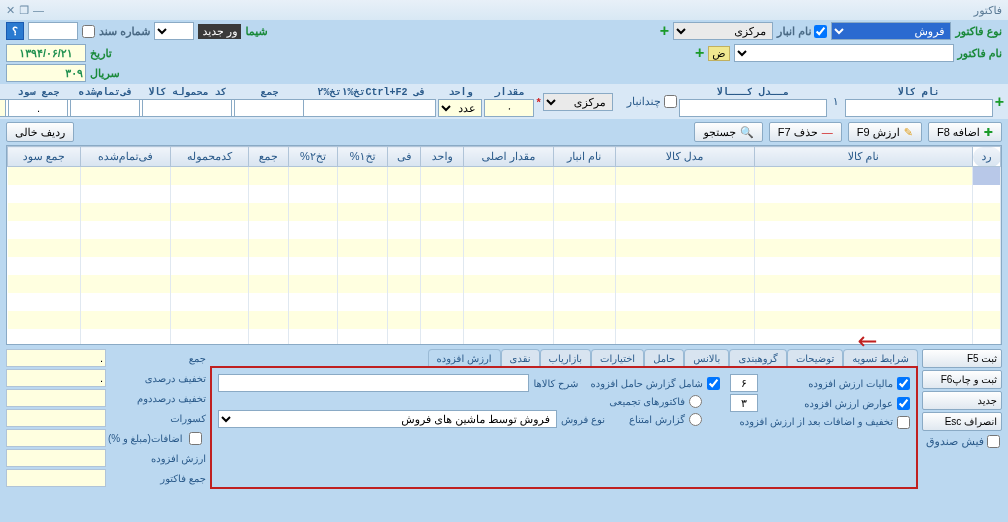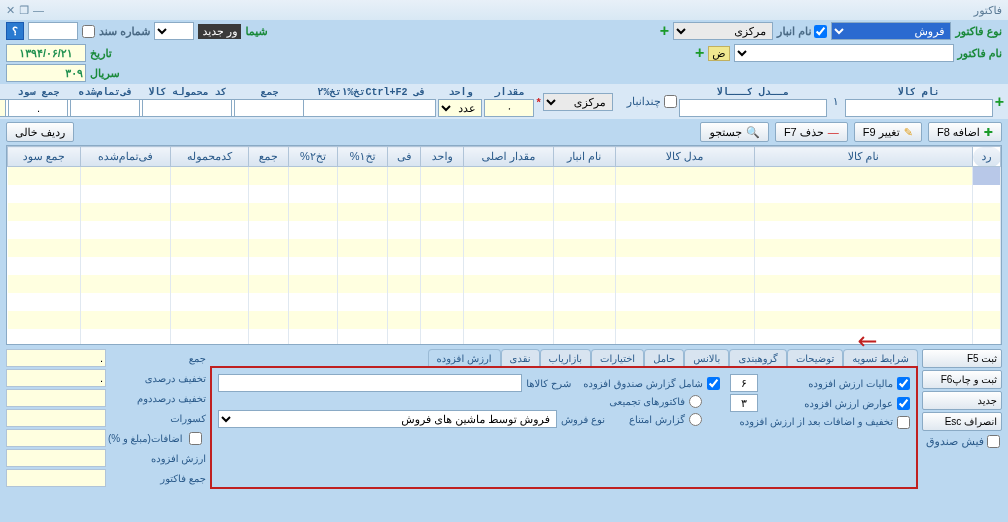--- a/index.html
+++ b/index.html
@@ -145,21 +145,21 @@
   </div>
 </div>
 
 <div class="btnrow">
   <button class="btn">
       <span class="ic" style="color:#1a9a2a">✚</span>
       <span>اضافه  F8</span>
     </button>
   <button class="btn">
       <span class="ic" style="color:#e0a020">✎</span>
-      <span>تغییر  F9</span>
+      <span>ارزش  F9</span>
     </button>
   <button class="btn">
       <span class="ic" style="color:#d02020">—</span>
       <span>حذف  F7</span>
     </button>
   <button class="btn">
       <span class="ic">🔍</span>
       <span>جستجو</span>
     </button>
   <span style="flex:1"></span>
@@ -379,21 +379,21 @@
             <input type="text" style="width: 28px; text-align: center;" value="۳">
           </div>
           <div style="display:flex;align-items:flex-start;gap:4px">
             <input type="checkbox" style="">
             <span style="color:#2a5a8a;font-size:10px">تخفیف و اضافات بعد از ارزش افزوده</span>
           </div>
         </div>
         <div style="flex:1">
           <div style="display:flex;align-items:center;gap:4px;margin-bottom:3px">
             <input type="checkbox" checked="" style="">
-            <span style="color:#2a5a8a;font-size:10px">شامل گزارش صندوق افزوده</span>
+            <span style="color:#2a5a8a;font-size:10px">شامل گزارش حامل افزوده</span>
             <span style="color:#2a5a8a;font-size:10px;margin-right:8px">شرح کالاها</span>
             <input type="text" style="flex: 1 1 0%;">
           </div>
           <div style="display:flex;align-items:center;gap:4px;margin-bottom:2px;padding-right:18px">
             <input type="radio" name="rpt" style="">
             <span style="color:#2a5a8a;font-size:10px">فاکتورهای تجمیعی</span>
           </div>
           <div style="display:flex;align-items:center;gap:4px;padding-right:18px">
             <input type="radio" name="rpt" style="">
             <span style="color:#2a5a8a;font-size:10px">گزارش امتناع</span>

